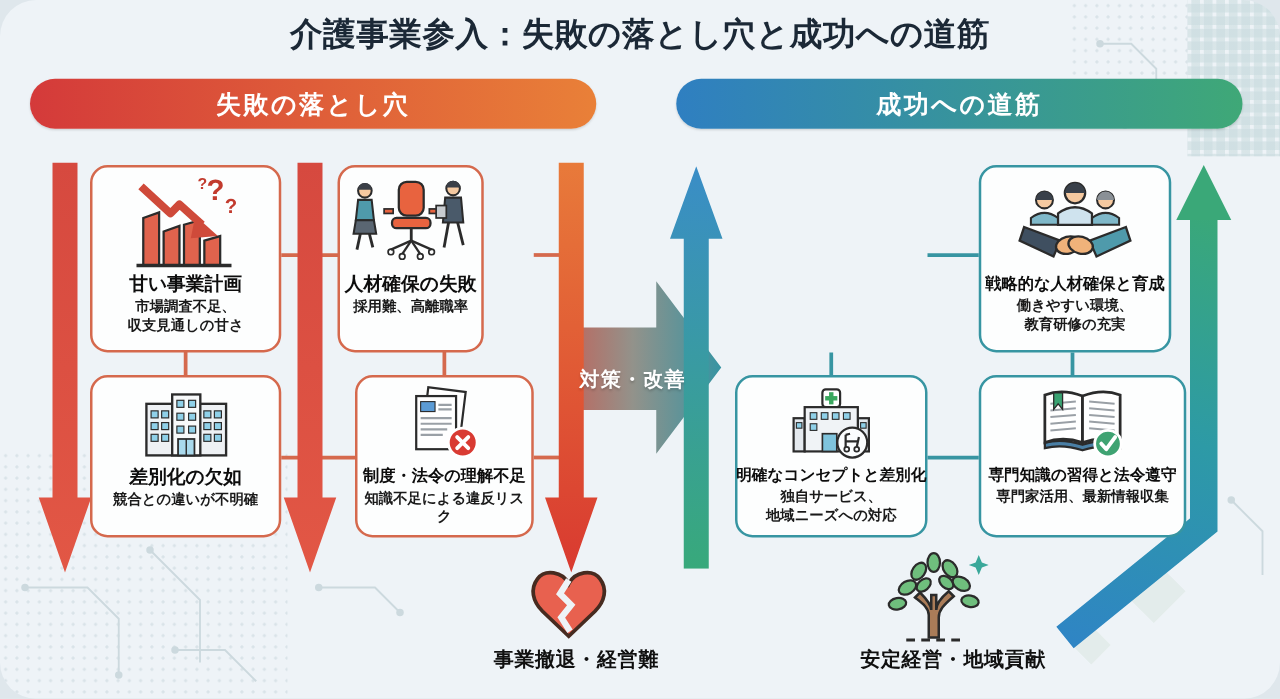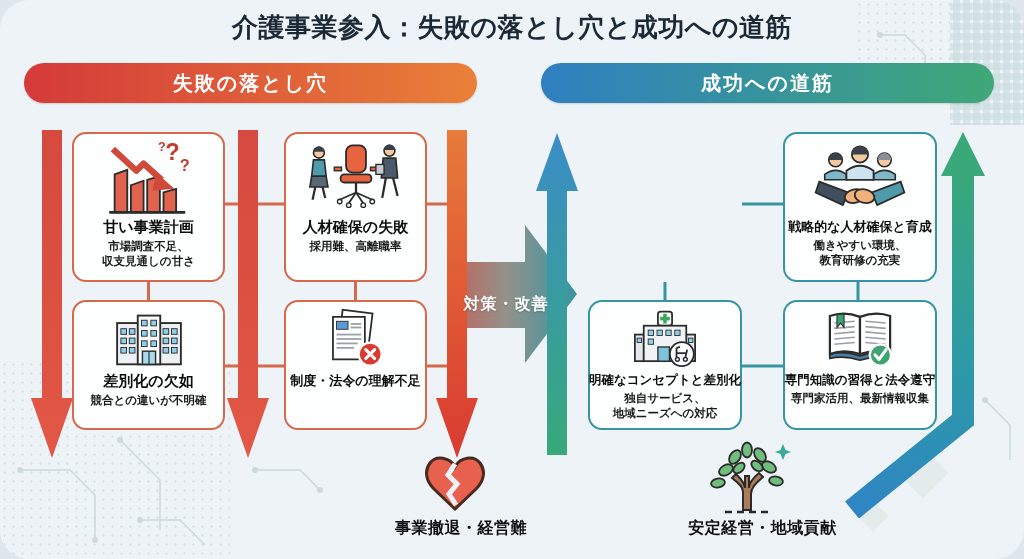--- a/index.html
+++ b/index.html
@@ -43,27 +43,27 @@
   .box.fail{border:2.5px solid #d5694d;}
   .box.succ{border:2.5px solid #3795a2;}
   .box-title{font-size:15px;font-weight:800;color:#0d0d0d;margin-top:2px;white-space:nowrap;}
   .t-sm{font-size:13px;}
   .t-xs{font-size:12.5px;}
   .box-desc{
     font-size:11.5px;font-weight:700;color:#1a1a1a;text-align:center;
     line-height:1.3;white-space:pre-line;margin-top:2px;
   }
   .b1{left:72px; top:132px;width:153px;height:150px;}
-  .b2{left:284px;top:132px;width:143px;height:150px;}
+  .b2{left:270px;top:132px;width:117px;height:150px;}
   .b3{left:72px; top:300px;width:153px;height:130px;}
   .b4{left:284px;top:300px;width:143px;height:130px;}
   .b5{left:588px;top:132px;width:154px;height:150px;}
   .b6{left:783px;top:132px;width:154px;height:150px;}
   .b7{left:588px;top:300px;width:154px;height:130px;}
-  .b8{left:783px;top:300px;width:154px;height:130px;}
+  .b8{left:783px;top:300px;width:166px;height:130px;}
   
   .center-label{
     left:450px;top:294px;width:112px;text-align:center;
     font-size:16px;font-weight:800;color:#ffffff;letter-spacing:1px;
     text-shadow:0 1px 2px rgba(0,0,0,.2);
   }
   .outcome-label{
     font-size:16px;font-weight:800;color:#101010;text-align:center;letter-spacing:.5px;
   }
   .ol-fail{left:385px;top:518px;width:152px;}
@@ -300,20 +300,21 @@
         <line x1="20" y1="40" x2="44" y2="40"></line>
           <line x1="20" y1="45" x2="40" y2="45"></line>
       </g>
       <circle cx="58" cy="52" r="13" fill="#d93b33" stroke="#ffffff" stroke-width="2.5"></circle>
       <g stroke="#ffffff" stroke-width="3.5" stroke-linecap="round">
         <line x1="53" y1="47" x2="63" y2="57"></line>
           <line x1="63" y1="47" x2="53" y2="57"></line>
       </g>
     </svg>
     <div class="box-title t-sm">制度・法令の理解不足</div>
+    <div class="box-desc">知識不足による違反リスク</div>
   </div>
 
 
   <div class="abs box succ b6">
     <svg width="100" height="76" viewBox="0 0 110 84">
       <circle cx="28" cy="22" r="7.5" fill="#f5c9a0" stroke="#2b2b2b" stroke-width="1.8"></circle>
       <path d="M20.5 22 a7.5 7.5 0 0 1 15 0 Z" fill="#39404a"></path>
       <circle cx="82" cy="22" r="7.5" fill="#f5c9a0" stroke="#2b2b2b" stroke-width="1.8"></circle>
       <path d="M74.5 22 a7.5 7.5 0 0 1 15 0 Z" fill="#8a9096"></path>
       <circle cx="55" cy="16" r="9" fill="#f5c9a0" stroke="#2b2b2b" stroke-width="2"></circle>

